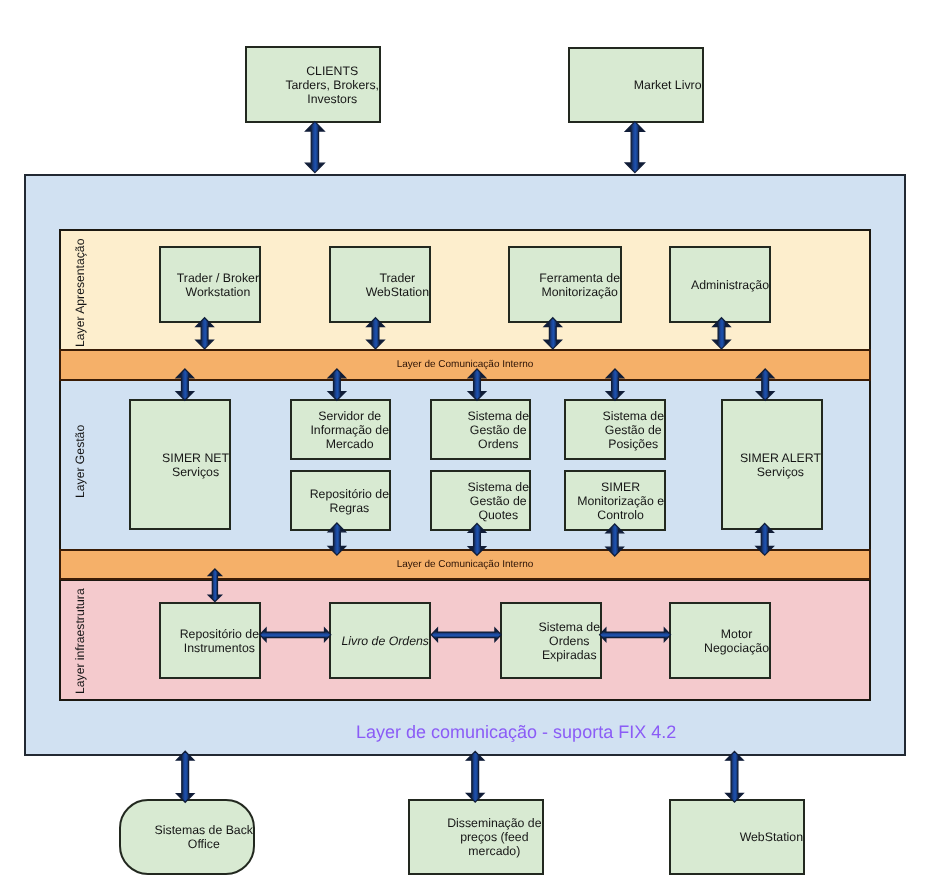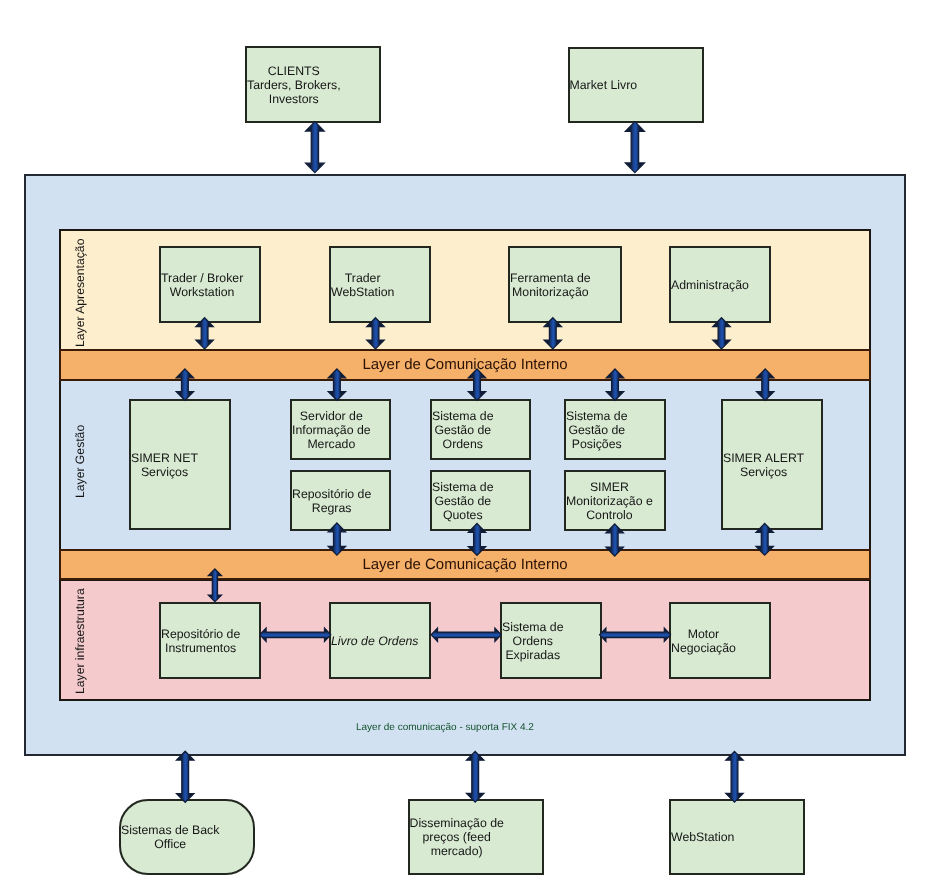--- a/index.html
+++ b/index.html
@@ -4,37 +4,37 @@
 <title>SIMER layered architecture diagram</title>
 <style>
   html,body{margin:0;padding:0;background:#ffffff;}
   body{width:925px;height:895px;position:relative;overflow:hidden;
        font-family:"Liberation Sans",sans-serif;color:#151515;
        -webkit-font-smoothing:antialiased;text-rendering:geometricPrecision;}
   #stage{position:absolute;left:0;top:0;width:925px;height:895px;}
 
   .node{position:absolute;box-sizing:border-box;background:#d8ead2;
         border:2px solid #22281f;
-        display:flex;align-items:center;justify-content:flex-start;text-align:center;
+        display:flex;align-items:center;justify-content:flex-end;text-align:center;
         font-size:12.3px;line-height:14px;color:#151515;z-index:5;}
   .node span{display:block;}
 
   .panel{position:absolute;box-sizing:border-box;z-index:1;}
   .main-panel{background:#d1e1f2;border:2.2px solid #222933;}
   .layer-pres{background:#fdeecd;border:2px solid #1c1811;}
   .layer-mgmt{background:#d1e1f2;border:2px solid #1c1811;}
   .layer-infra{background:#f4cacd;border:2px solid #1c1811;}
   .comm-bar{background:#f5b069;border:2px solid #3a1c06;
             display:flex;align-items:center;justify-content:center;
-            font-size:15px;color:#2a1105;z-index:3;}
+            font-size:10px;color:#2a1105;z-index:3;}
 
   .vlabel{position:absolute;transform-origin:left top;white-space:nowrap;
           font-size:12.2px;color:#151515;z-index:4;letter-spacing:0px;}
-  .footer-text{position:absolute;white-space:nowrap;font-size:10px;
-               color:#14532d;z-index:4;}
+  .footer-text{position:absolute;white-space:nowrap;font-size:18px;
+               color:#8b5cf6;z-index:4;}
 
   svg.arrow-layer{position:absolute;left:0;top:0;width:925px;height:895px;
                   z-index:9;pointer-events:none;}
 </style>
 </head>
 <body>
 
 <div id="stage">
 
   <div class="panel main-panel" style="left:24px;top:174px;width:882px;height:582px;"></div>

